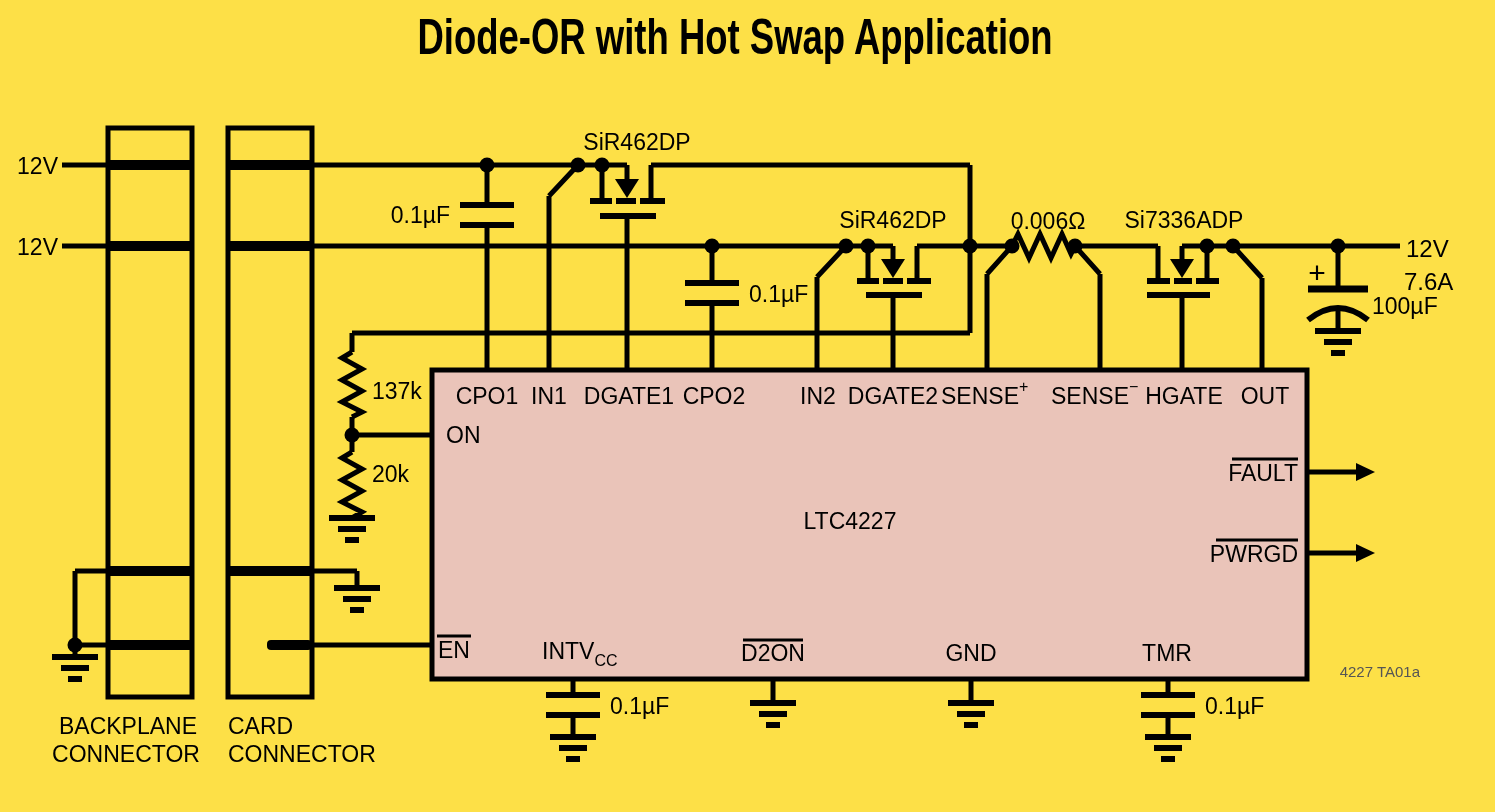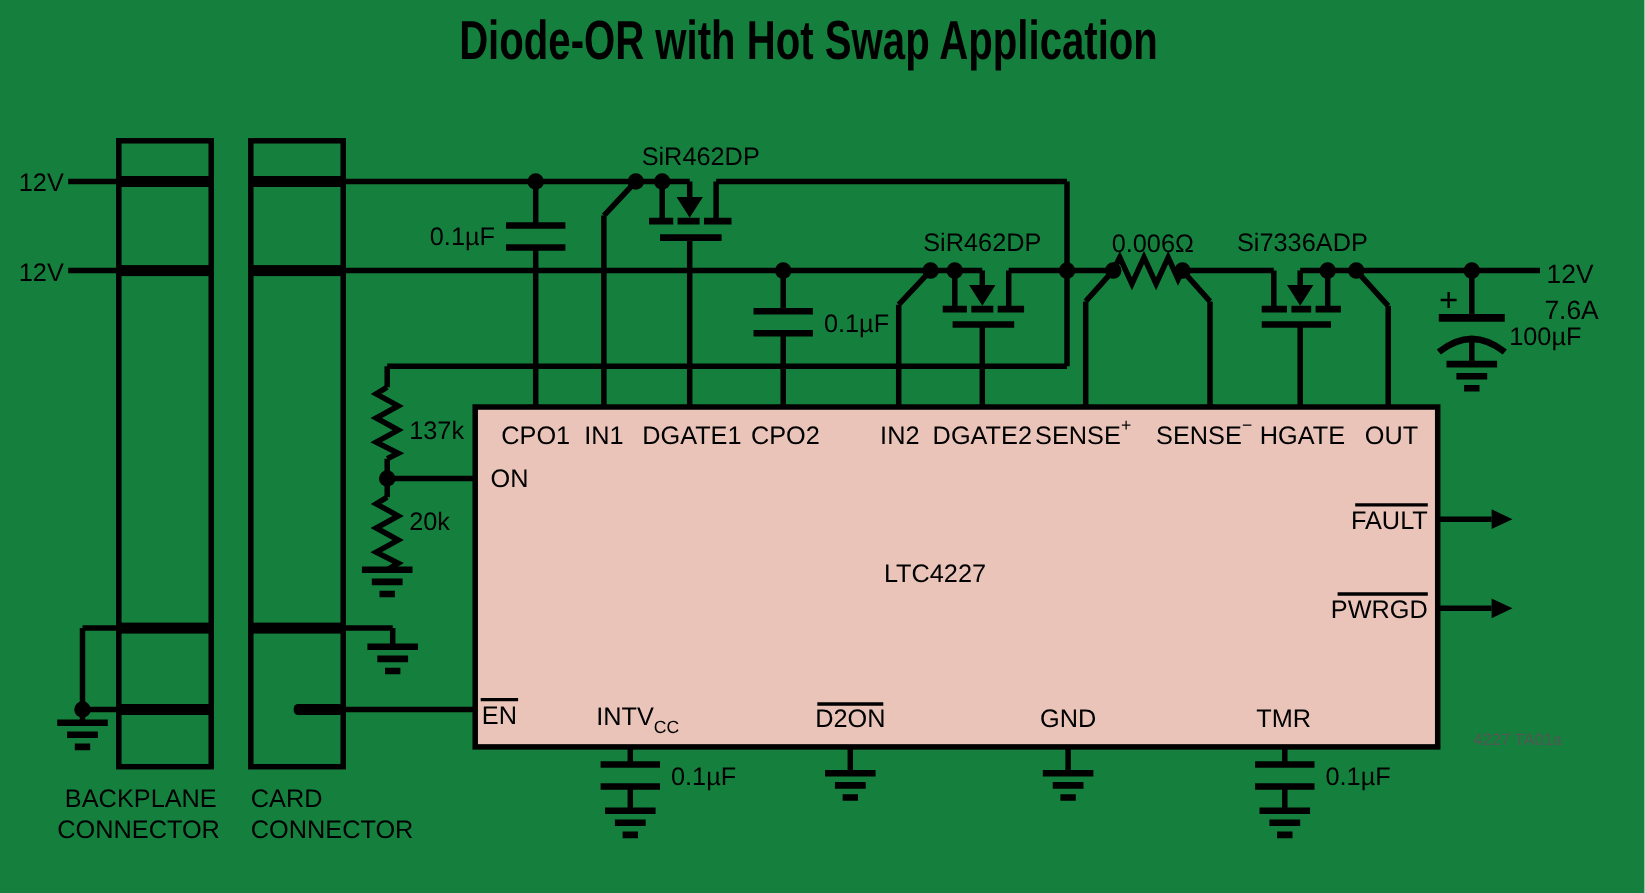--- a/index.html
+++ b/index.html
@@ -1,16 +1,16 @@
 <!DOCTYPE html>
 <html><head>
 <meta charset="utf-8">
 <style>
   html,body{margin:0;padding:0;background:#ffffff;}
-  .stage{width:1495px;height:812px;position:relative;background:#15803d;}
+  .stage{width:1495px;height:812px;position:relative;background:#fde047;}
   svg{font-family:"Liberation Sans", sans-serif;}
   .w{stroke:#000;stroke-width:5;fill:none;stroke-linejoin:miter;}
   .b{stroke:#000;stroke-width:6;fill:none;}
   .b7{stroke:#000;stroke-width:7;fill:none;}
   .ol{stroke:#000;stroke-width:3;fill:none;}
   .box{stroke:#000;stroke-width:5;fill:none;}
   .blk{fill:#000;stroke:none;}
   text{fill:#000;font-size:23px;}
   .t24{font-size:24px;}
   .sub{font-size:16px;}

